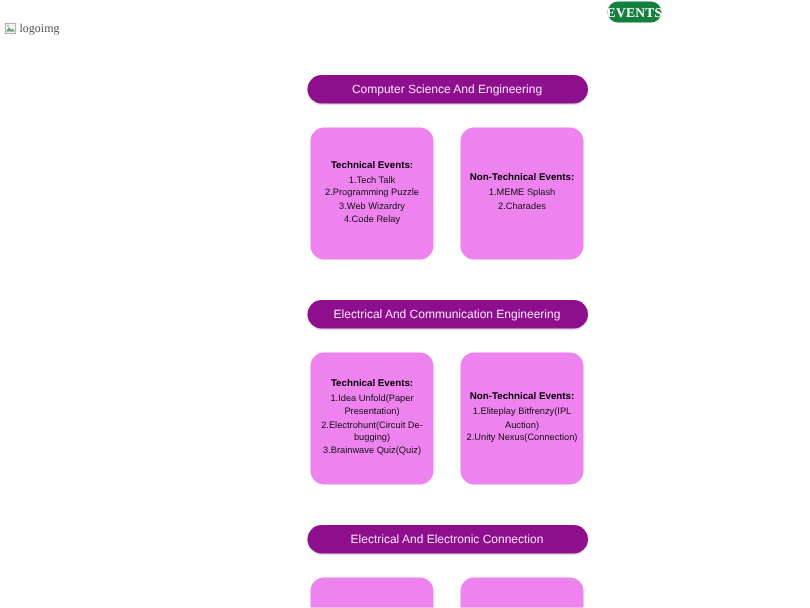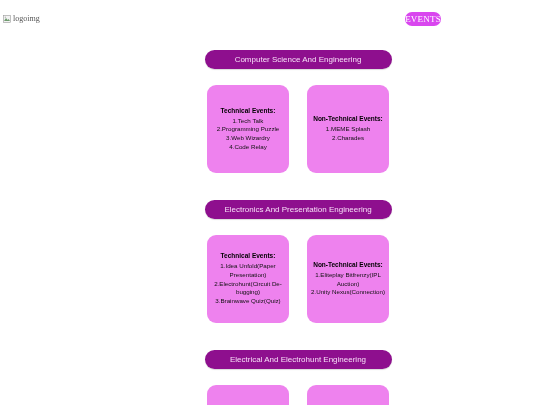--- a/index.html
+++ b/index.html
@@ -39,29 +39,29 @@
     display: inline-block;
     width: 8px;
     height: 8px;
     position: relative;
   }
   .broken-img-glyph svg { display: block; }
 
   .events-badge {
     position: absolute;
     left: 405px;
-    top: 12px;
+    top: 1px;
     width: 36px;
     height: 14px;
     border-radius: 7px;
-    background: #d946ef;
+    background: #15803d;
     color: #ffffff;
     font-family: "Liberation Serif", serif;
     font-size: 9px;
-    font-weight: normal;
+    font-weight: bold;
     letter-spacing: 0.2px;
     display: flex;
     align-items: center;
     justify-content: center;
     overflow: hidden;
     white-space: nowrap;
   }
 
   
   .dept-list {
@@ -163,21 +163,21 @@
           <span class="card-item">1.MEME Splash</span>
           <span class="card-item">2.Charades</span>
         </div>
       </div>
     </div>
   </div>
 
   <div class="section-gap"></div>
 
   <div class="dept-section">
-    <div class="dept-header">Electronics And Presentation Engineering</div>
+    <div class="dept-header">Electrical And Communication Engineering</div>
     <div class="cards-row">
       <div class="event-card">
         <div class="card-title">Technical Events:</div>
         <div class="card-items">
           <span class="card-item">1.Idea Unfold(Paper Presentation)</span>
           <span class="card-item">2.Electrohunt(Circuit De-bugging)</span>
           <span class="card-item">3.Brainwave Quiz(Quiz)</span>
         </div>
       </div>
       <div class="event-card">
@@ -186,21 +186,21 @@
           <span class="card-item">1.Eliteplay Bitfrenzy(IPL Auction)</span>
           <span class="card-item">2.Unity Nexus(Connection)</span>
         </div>
       </div>
     </div>
   </div>
 
   <div class="section-gap"></div>
 
   <div class="dept-section">
-    <div class="dept-header">Electrical And Electrohunt Engineering</div>
+    <div class="dept-header">Electrical And Electronic Connection</div>
     <div class="cards-row">
       <div class="event-card">
         <div class="card-title"></div>
       </div>
       <div class="event-card">
         <div class="card-title"></div>
       </div>
     </div>
   </div>
 

